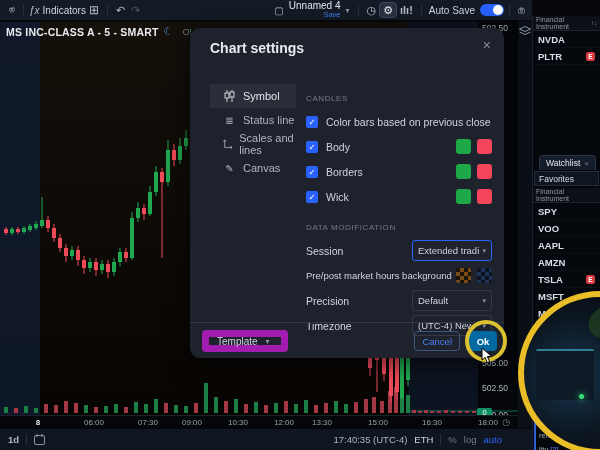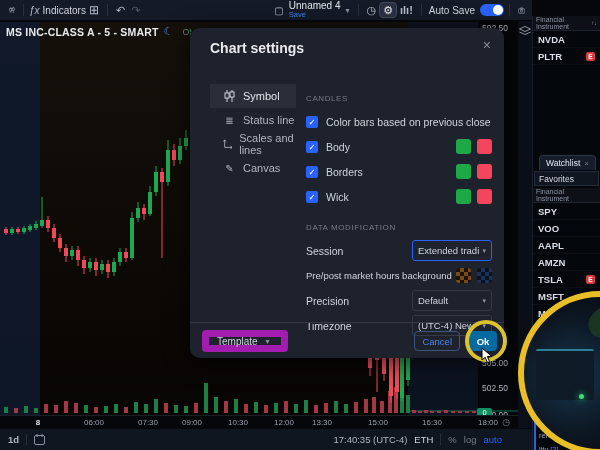--- a/index.html
+++ b/index.html
@@ -10,21 +10,21 @@
   
   #toolbar { position:absolute; left:0; top:0; width:532px; height:21px;
     background:#141b26; border-bottom:1px solid #05070d; display:flex; align-items:center;
     padding:0 4px 0 6px; color:#cfd3dc; z-index:6; }
   .tb-sep { width:1px; height:12px; background:#2a2e39; margin:0 5px; }
   .tb-icon { font-size:11px; color:#b6bcc9; padding:0 3px; cursor:default; }
   .tb-text { font-size:10px; color:#d1d4dc; }
   #fx-label { font-size:10px; font-style:italic; color:#b6bcc9; margin-right:3px; }
   #redo-icon { color:#565b66; }
   .tb-right { margin-left:auto; display:flex; align-items:center; }
-  #layout-name-block { display:flex; flex-direction:column; align-items:flex-start; line-height:9px; margin:0 2px; }
+  #layout-name-block { display:flex; flex-direction:column; align-items:flex-end; line-height:9px; margin:0 2px; }
   #layout-name { font-size:10px; color:#e3e6ec; }
   #save-flag { font-size:7.5px; color:#3b82f6; }
   .chev { font-size:8px; color:#8b93a3; margin:0 3px; }
   #gear-box { background:#2a3242; border:1px solid #3e4a5e; border-radius:4px;
     padding:0 3px; height:16px; display:flex; align-items:center; }
   #autosave-label { font-size:10px; color:#d1d4dc; margin:0 5px 0 2px; }
   #autosave-toggle { width:24px; height:12px; border-radius:6px; background:#2962ff; position:relative; }
   #autosave-toggle .knob { position:absolute; right:1px; top:1px; width:10px; height:10px; border-radius:50%; background:#fff; }
 
   

